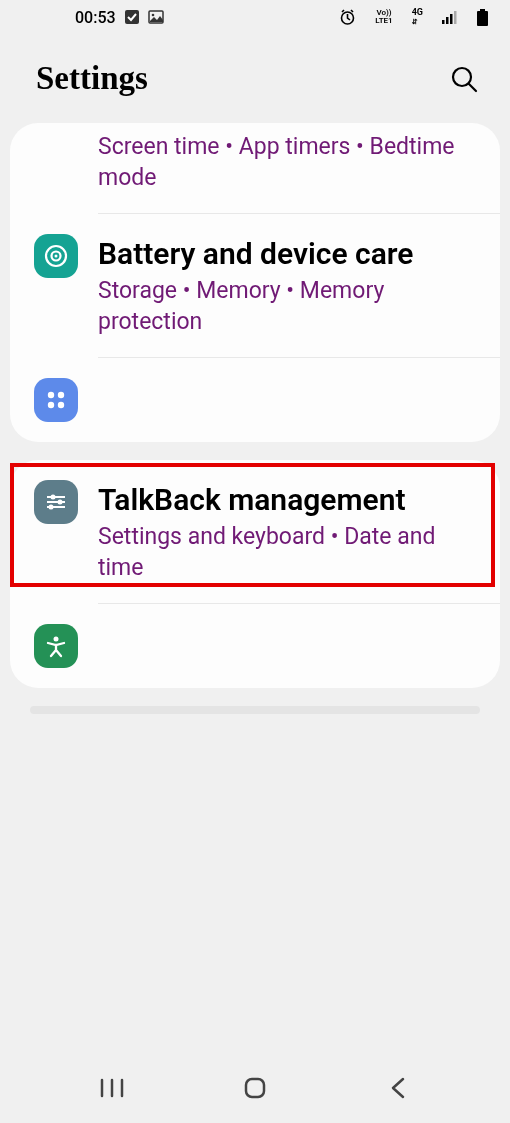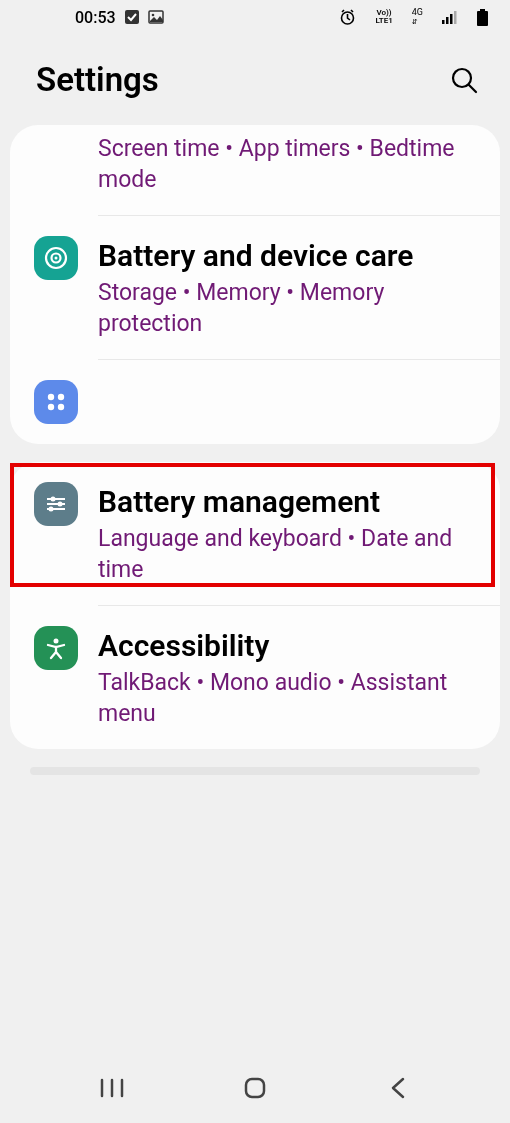--- a/index.html
+++ b/index.html
@@ -27,20 +27,21 @@
     .header {
       display: flex;
       align-items: center;
       justify-content: space-between;
       padding: 26px 30px 26px 36px;
     }
     .header-title {
       font-size: 33px;
       font-weight: 600;
       color: #000;
+      font-family: Liberation Serif, serif;
     }
     .search-btn { width: 32px; height: 32px; display: flex; align-items: center; justify-content: center; }
     .card {
       background: #fdfdfd;
       border-radius: 28px;
       margin: 0 10px 18px 10px;
       padding: 0;
       overflow: hidden;
     }
     .list-item {
@@ -133,21 +134,21 @@
     <span class="status-icon">
       <svg width="17" height="17" viewBox="0 0 17 17">
           <circle cx="8.5" cy="9" r="6" fill="none" stroke="#000" stroke-width="1.6"></circle>
           <path d="M8.5 5 V9 L11 11" stroke="#000" stroke-width="1.6" fill="none"></path>
           <path d="M3 3 L5 1 M14 3 L12 1" stroke="#000" stroke-width="1.6"></path>
         </svg>
     </span>
     <span style="font-size:8px;line-height:1;text-align:center;font-weight:600">
       <span>Vo))</span><br><span>LTE1</span>
     </span>
-    <span style="font-size:9px;line-height:1;font-weight:400">
+    <span style="font-size:9px;line-height:1;font-weight:700">
       <span>4G</span><br><span style="font-size:7px">⇵</span>
     </span>
     <span class="status-icon">
       <svg width="16" height="14" viewBox="0 0 16 14">
           <rect x="0" y="10" width="2.5" height="4" fill="#000"></rect>
           <rect x="4" y="7" width="2.5" height="7" fill="#000"></rect>
           <rect x="8" y="4" width="2.5" height="10" fill="#000"></rect>
           <rect x="12" y="1" width="2.5" height="13" fill="#aaa"></rect>
         </svg>
     </span>
@@ -212,36 +213,32 @@
       <svg width="24" height="24" viewBox="0 0 24 24">
           <line x1="3" y1="7" x2="21" y2="7" stroke="#fff" stroke-width="2"></line>
           <circle cx="9" cy="7" r="2.5" fill="#fff"></circle>
           <line x1="3" y1="12" x2="21" y2="12" stroke="#fff" stroke-width="2"></line>
           <circle cx="16" cy="12" r="2.5" fill="#fff"></circle>
           <line x1="3" y1="17" x2="21" y2="17" stroke="#fff" stroke-width="2"></line>
           <circle cx="7" cy="17" r="2.5" fill="#fff"></circle>
         </svg>
     </div>
     <div class="item-text">
-      <div class="item-title">Battery management</div>
-      <div class="item-subtitle">Language and keyboard  •  Date and time</div>
+      <div class="item-title">TalkBack management</div>
+      <div class="item-subtitle">Settings and keyboard  •  Date and time</div>
     </div>
   </div>
   <div class="divider"></div>
   <div class="list-item with-icon">
     <div class="item-icon icon-green">
       <svg width="24" height="24" viewBox="0 0 24 24">
           <circle cx="12" cy="5" r="2.5" fill="#fff"></circle>
           <path d="M4 9 L12 11 L20 9 M12 11 V16 M12 16 L7 22 M12 16 L17 22" stroke="#fff" stroke-width="2.3" stroke-linecap="round" fill="none"></path>
         </svg>
     </div>
-    <div class="item-text">
-      <div class="item-title">Accessibility</div>
-      <div class="item-subtitle">TalkBack  •  Mono audio  •  Assistant menu</div>
-    </div>
   </div>
 </div>
 
 <div class="scroll-indicator"></div>
 
 <div class="nav-bar">
   <div class="nav-btn">
     <svg width="24" height="20" viewBox="0 0 24 20">
         <line x1="2" y1="2" x2="2" y2="18" stroke="#444" stroke-width="2.5" stroke-linecap="round"></line>
         <line x1="12" y1="2" x2="12" y2="18" stroke="#444" stroke-width="2.5" stroke-linecap="round"></line>

